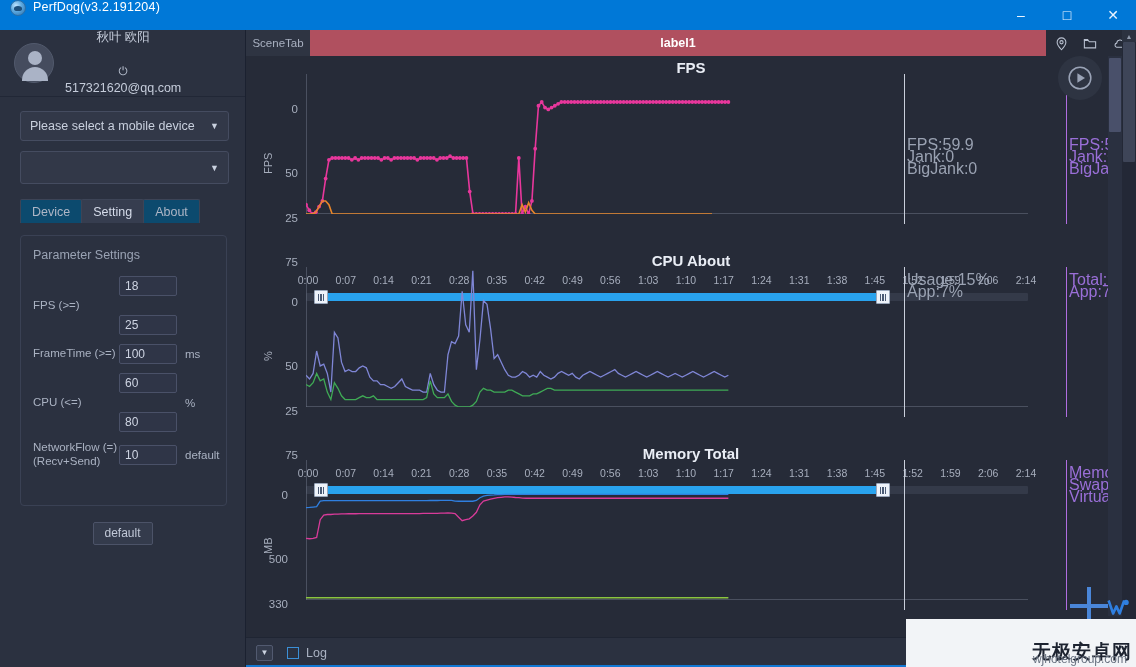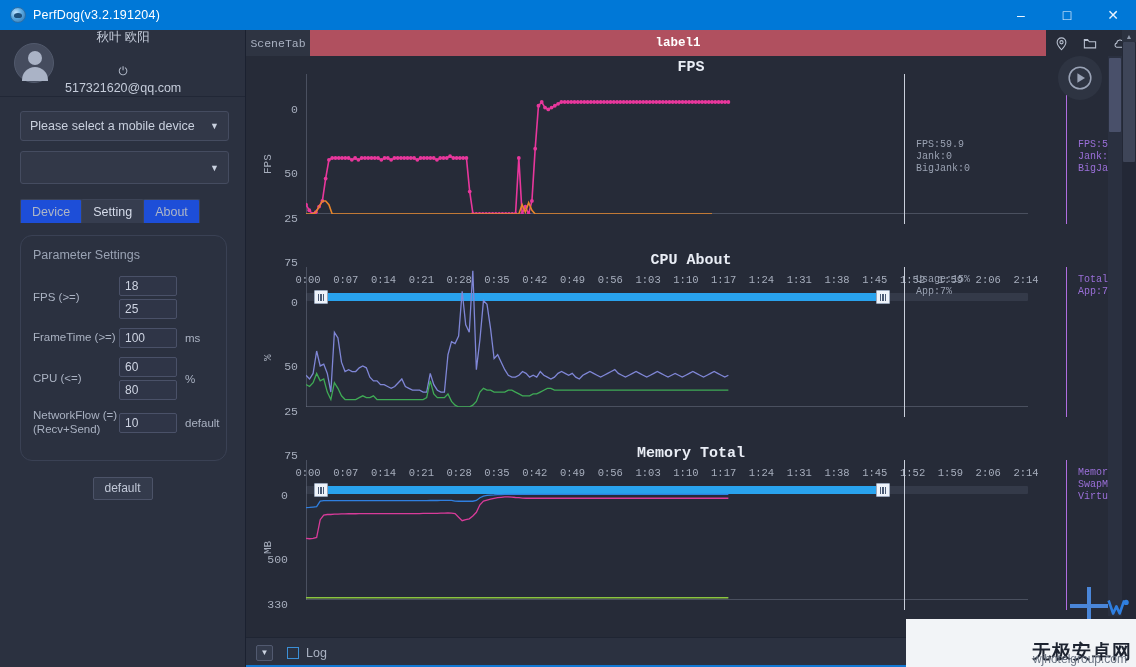--- a/index.html
+++ b/index.html
@@ -7,21 +7,21 @@
     width: 1136px; height: 667px;
     background: #2b3040;
     font-family: "Liberation Sans", sans-serif;
     overflow: hidden;
   }
   #app { position: relative; width: 1136px; height: 667px; background: #262b38; }
 
   
   .titlebar {
     position: absolute; left: 0; top: 0; width: 1136px; height: 30px;
-    background: #0078d7; display: flex; align-items: center;
+    background: #0078d7; display: flex; 
   }
   .title-ico {
     width: 16px; height: 16px; margin-left: 10px; margin-right: 7px;
     border-radius: 50%;
     background: radial-gradient(circle at 35% 33%, #bfe3ff 0%, #5aa8e0 45%, #2f6fa8 100%);
     border: 1px solid #2a6fa8;
     position: relative;
   }
   .title-ico::after{
     content:""; position:absolute; left:3px; top:5px; width:8px; height:5px;
@@ -64,48 +64,48 @@
     border: 1px solid #454c60; border-radius: 3px;
     display: flex; align-items: center; padding: 0 9px;
     color: #c9d0de; font-size: 12.5px;
   }
   .combo .caret { margin-left: auto; font-size: 9px; color: #c9d0de; }
   .combo.empty { margin-top: 10px; height: 33px; }
 
   .tabs { margin: 14px 0 0 20px; display: flex; align-items: flex-end; height: 25px; }
   .tab {
     height: 24px; padding: 0 11px; display: flex; align-items: center;
-    font-size: 12.5px; color: #aeb6c6; background: #1d4ed8;
+    font-size: 12.5px; color: #aeb6c6; background: #0c4a6e;
     border: 1px solid #3d4456; border-bottom: none; border-radius: 2px 2px 0 0;
     margin-right: -1px;
   }
   .tab.active { background: #363d4f; color: #d6dcea; }
 
   .panel-box {
-    margin: 12px 18px 0 20px; border: 1px solid #3a4154; border-radius: 12px;
-    padding: 12px 10px 14px 12px;
+    margin: 12px 18px 0 20px; border: 1px solid #3a4154; border-radius: 4px;
+    padding: 12px 10px 27px 12px;
   }
   .panel-title { color: #9aa3b4; font-size: 12.5px; margin-bottom: 14px; }
   .frow { display: flex; align-items: center; margin-bottom: 9px; min-height: 20px; }
   .flabel { color: #aab2c2; font-size: 11.5px; width: 86px; flex: none; line-height: 1.2; }
-  .fields { display: flex; flex-direction: column; gap: 3px; }
+  .fields { display: flex; flex-direction: column; gap: 19px; }
   .inp {
     width: 58px; height: 20px; background: #2f3547; border: 1px solid #4a melhor;
     border: 1px solid #4a5168; border-radius: 2px;
     color: #ced4e2; font-size: 12px; padding: 0 5px; display: flex; align-items: center;
   }
   .unit { color: #aab2c2; font-size: 11.5px; margin-left: 8px; }
   .default-btn {
     width: 60px; height: 23px; margin: 16px auto 0 auto;
     background: #343b4c; border: 1px solid #4c5368; border-radius: 2px;
     color: #c2c9d8; font-size: 12px; display: flex; align-items: center; justify-content: center;
   }
 
   
-  .main { position: absolute; left: 246px; top: 30px; width: 890px; height: 637px; background: #262b38; font-family: Liberation Mono, monospace; }
+  .main { position: absolute; left: 246px; top: 30px; width: 890px; height: 637px; background: #262b38; }
 
   .scenebar { height: 26px; display: flex; align-items: stretch; background: #262b38; }
   .scenetab {
     width: 64px; background: #2e3442; color: #a9b1c1; font-size: 11.5px;
     display: flex; align-items: center; justify-content: center;
   }
   .labelbar {
     flex: 1; background: #b0505f; color: #ffffff; font-size: 12.5px; font-weight: bold;
     display: flex; align-items: center; justify-content: center; margin-right: 1px;
   }
@@ -121,21 +121,21 @@
   }
   .plot { position: absolute; left: 60px; top: 18px; width: 722px; height: 140px; }
   .ylabel {
     position: absolute; color: #a7aebd; font-size: 11px;
     transform: rotate(-90deg); transform-origin: left top; white-space: nowrap;
   }
   .ytick { position: absolute; color: #a7aebd; font-size: 11.5px; text-align: right; width: 34px; }
   .xticks { position: absolute; left: 60px; width: 760px; color: #a7aebd; font-size: 10.5px; }
   .xtick { position: absolute; transform: translateX(-50%); }
 
-  .annot { position: absolute; font-size: 10px; line-height: 12.2px; white-space: nowrap; margin-left: 9px; }
+  .annot { position: absolute; font-size: 16px; line-height: 12.2px; white-space: nowrap; }
   .annot.left { color: #9aa2b2; }
   .annot.right { color: #9a6fd8; }
 
   .cursor-line { position: absolute; width: 1px; }
   .cursor-line.a { background: #c9cfdb; }
   .cursor-line.b { background: #b06de0; }
 
   .slider-wrap { position: absolute; left: 60px; width: 722px; height: 14px; }
   .slider-track { position: absolute; left: 0; right: 0; top: 3px; height: 8px; background: #343a49; border-radius: 1px; }
   .slider-fill { position: absolute; top: 3px; height: 8px; background: #29a3ee; }

